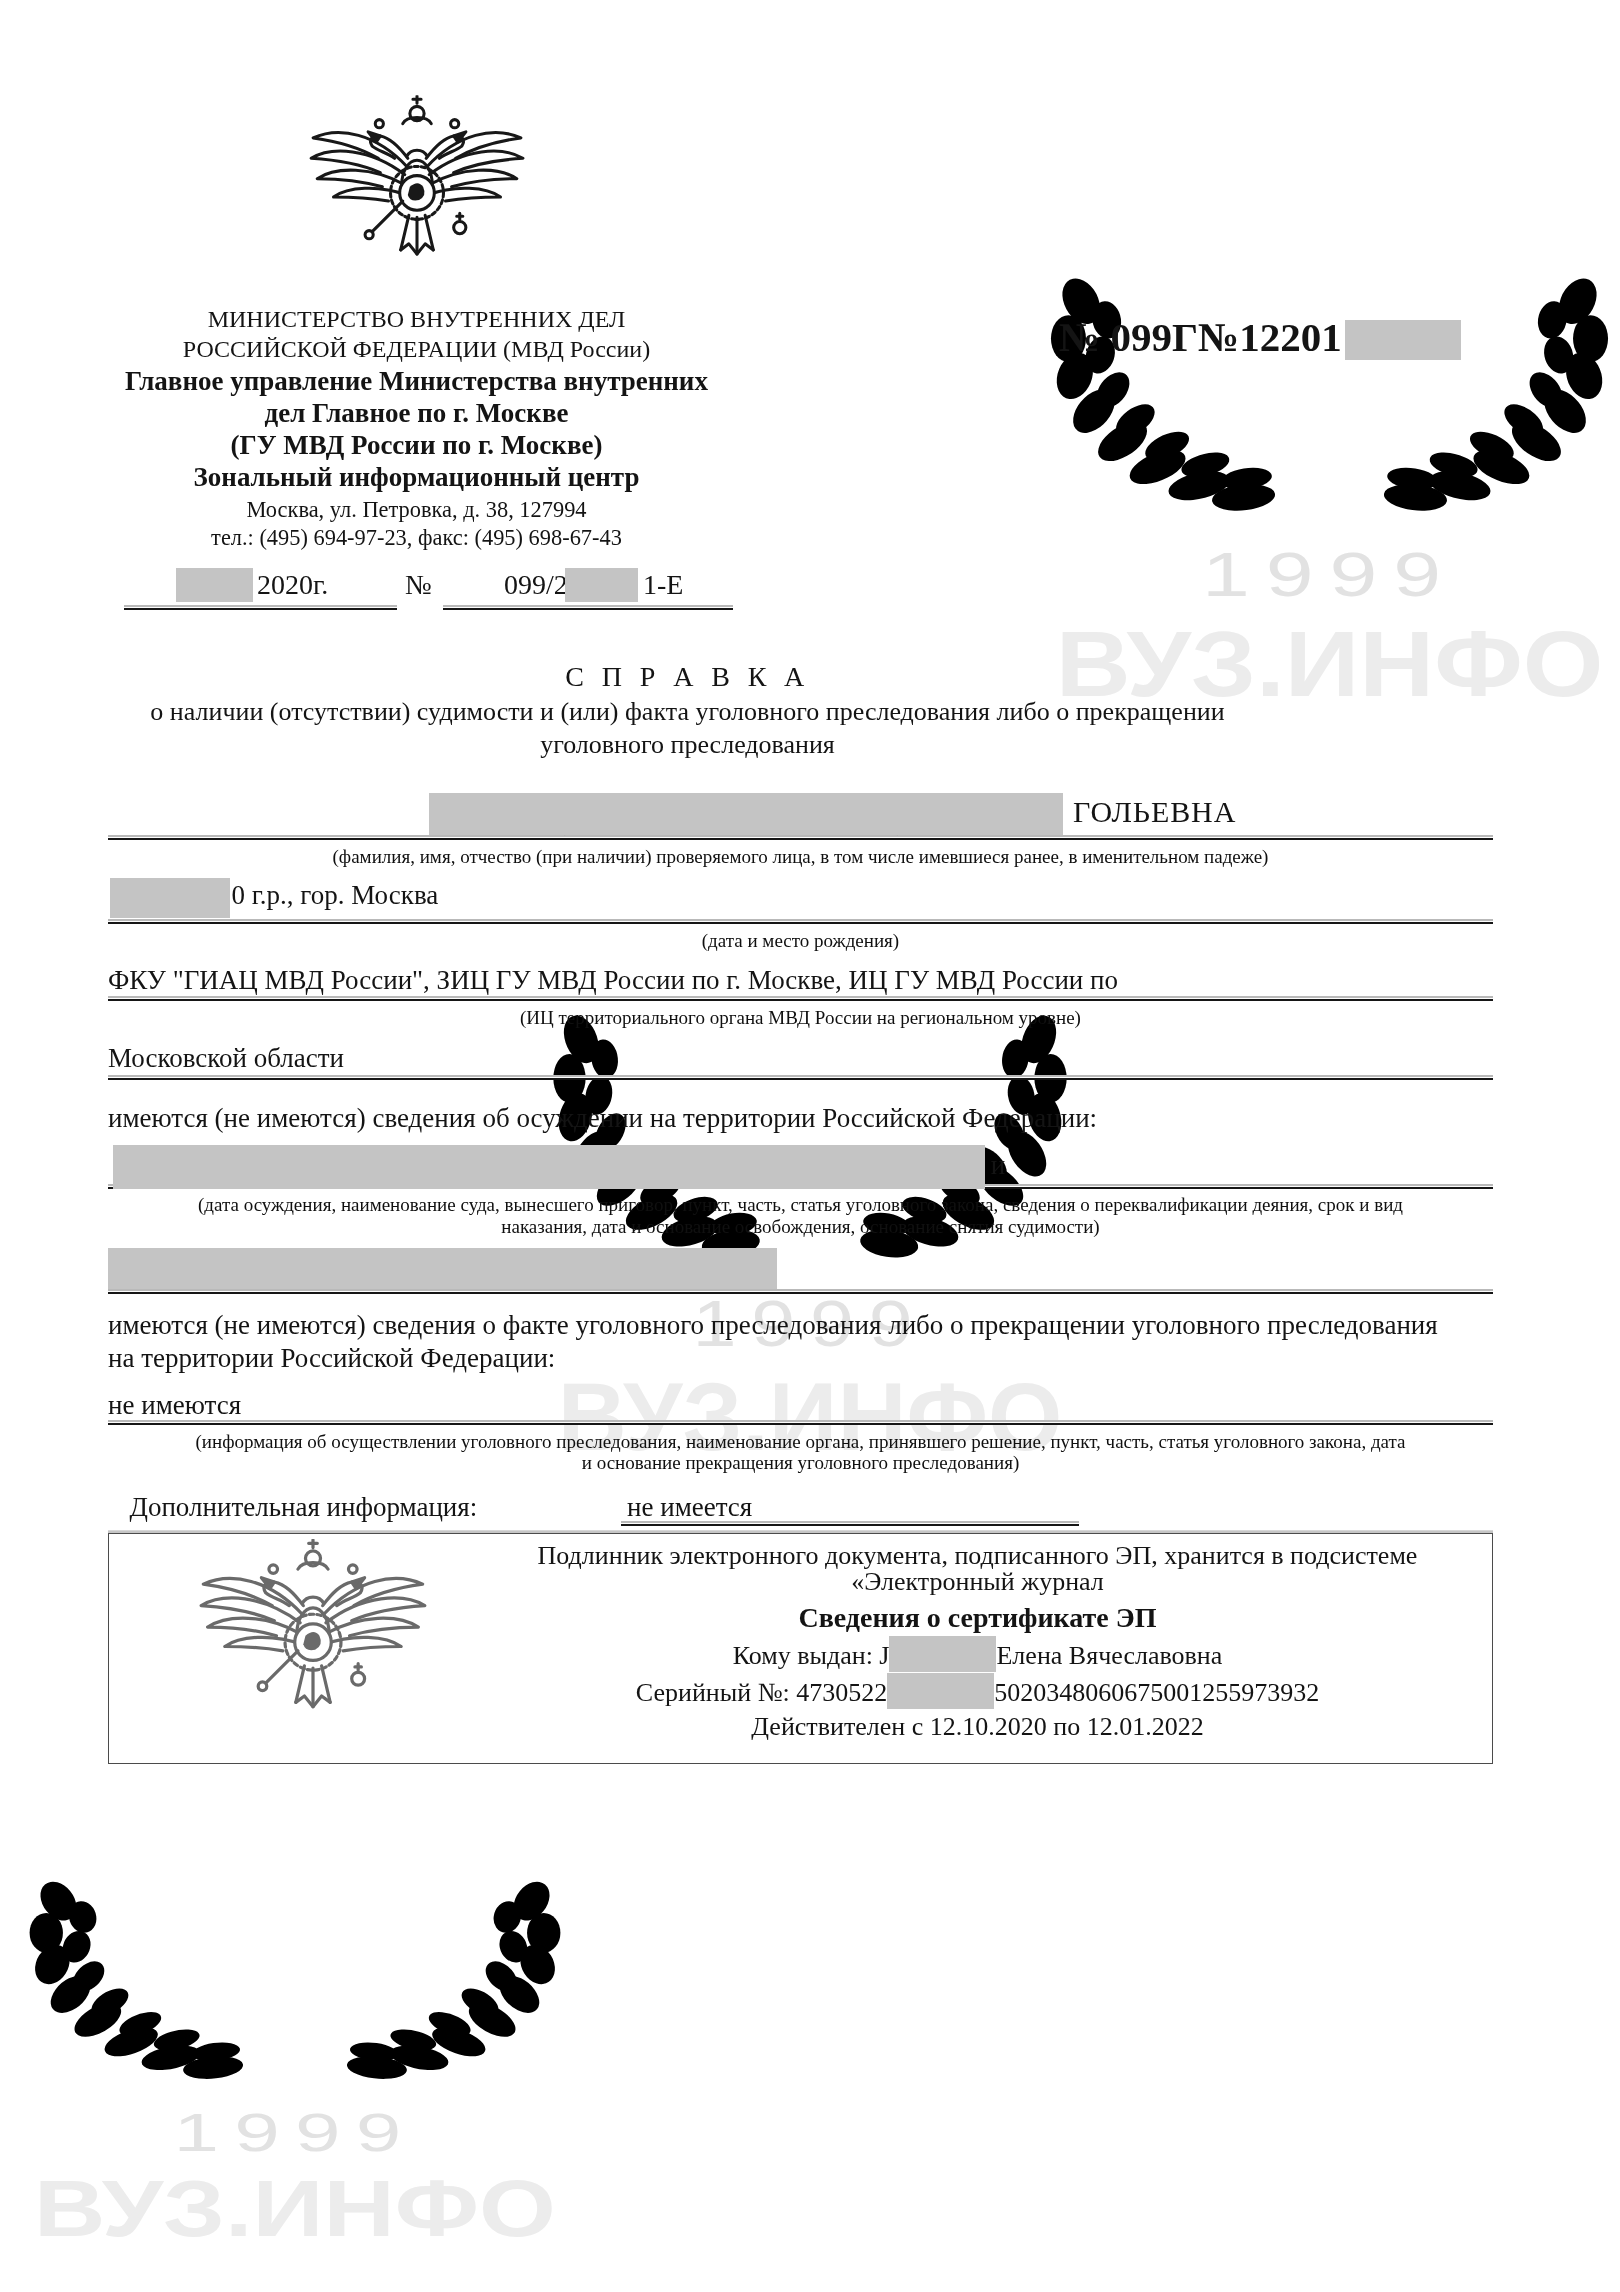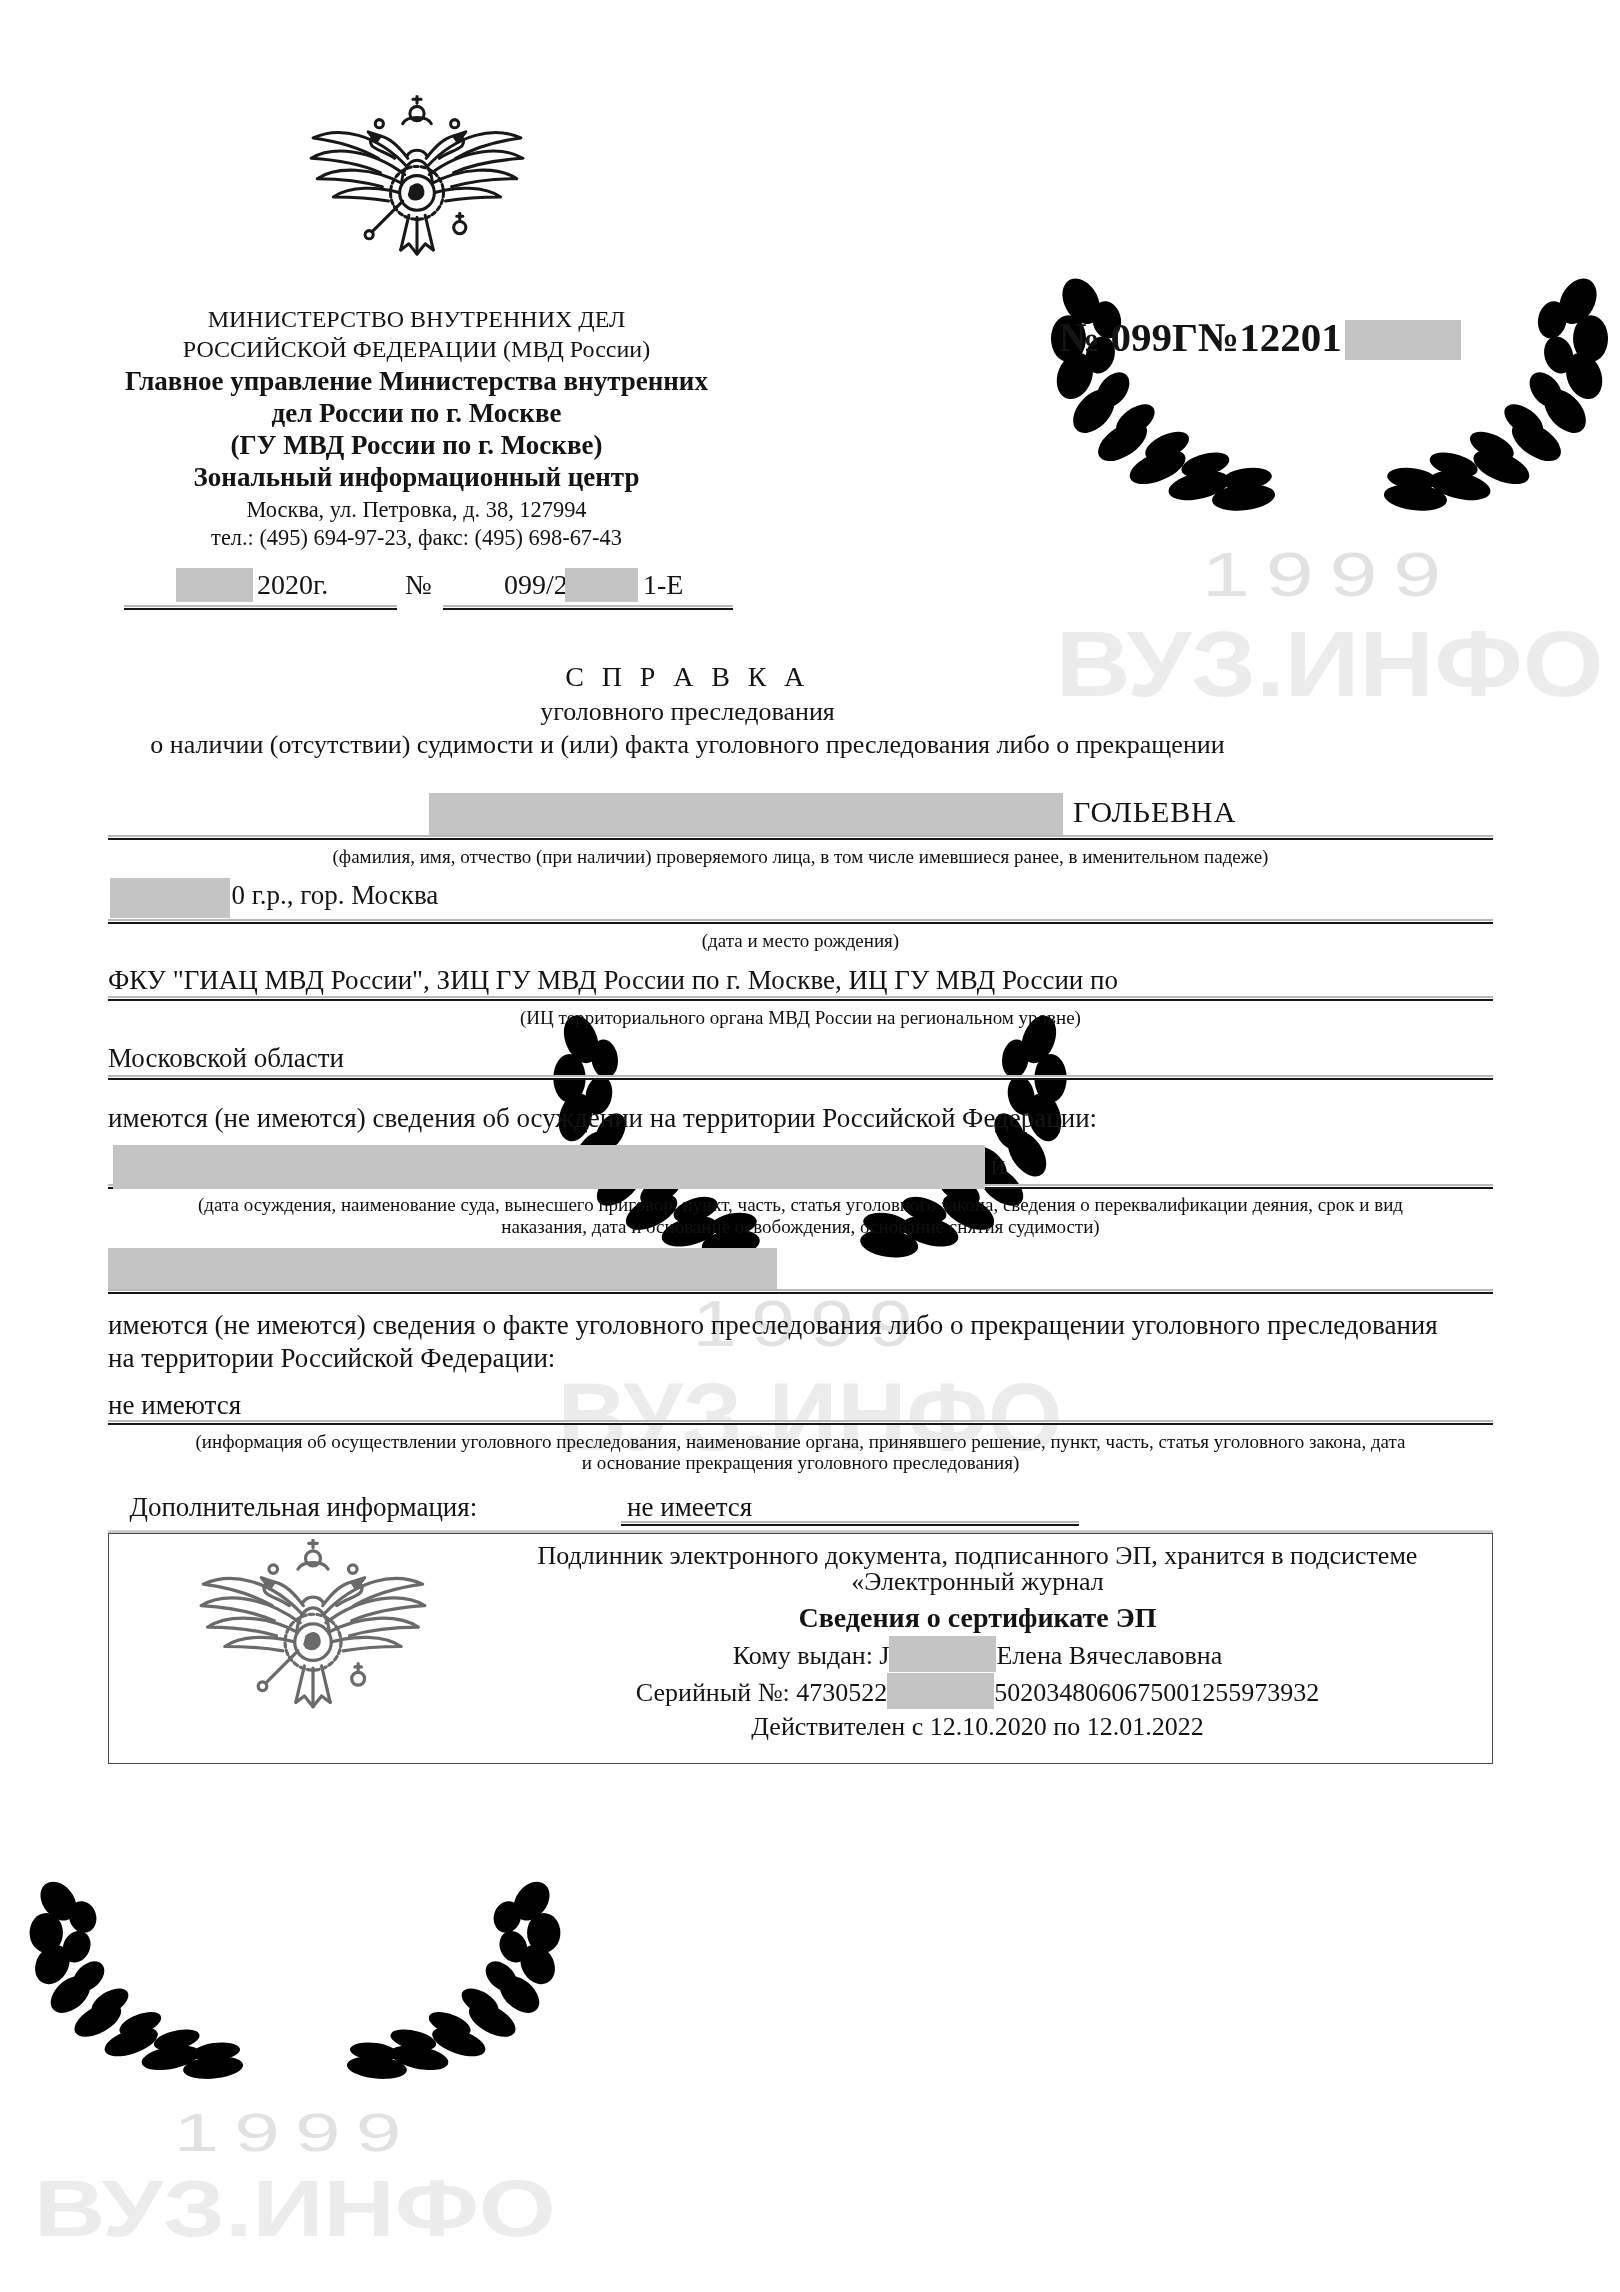--- a/index.html
+++ b/index.html
@@ -161,21 +161,21 @@
     <text class="br" x="180" y="548" text-anchor="middle" textLength="344" lengthAdjust="spacingAndGlyphs">ВУЗ.ИНФО</text>
   </svg>
 
   <div class="z1 hdr">
     <svg class="eagle" width="224" height="206" viewBox="0 0 220 200">
         <use href="#eagle-sym"></use>
       </svg>
     <div class="h-reg">МИНИСТЕРСТВО ВНУТРЕННИХ ДЕЛ</div>
     <div class="h-reg">РОССИЙСКОЙ ФЕДЕРАЦИИ (МВД России)</div>
     <div class="h-bold">Главное управление Министерства внутренних</div>
-    <div class="h-bold">дел России по г. Москве</div>
+    <div class="h-bold">дел Главное по г. Москве</div>
     <div class="h-bold">(ГУ МВД России по г. Москве)</div>
     <div class="h-bold">Зональный информационный центр</div>
     <div class="h-small mt4">Москва, ул. Петровка, д. 38, 127994</div>
     <div class="h-small">тел.: (495) 694-97-23, факс: (495) 698-67-43</div>
   </div>
 
   <div class="z1 docnum">
     <span>№ 099Г№12201</span>
     <span class="redact"></span>
   </div>
@@ -186,22 +186,22 @@
     <span class="dr-t" style="left:133px">2020г.</span>
     <span class="dr-t" style="left:281px">№</span>
     <div class="rule" style="left:319px;top:41px;width:290px"></div>
     <span class="dr-t" style="left:380px">099/2</span>
     <div class="dr-redact" style="left:441px;top:3.6px;width:73px;height:34px"></div>
     <span class="dr-t" style="left:519px">1-Е</span>
   </div>
 
   <div class="z1 titleblk">
     <div class="title">С П Р А В К А</div>
+    <div class="sub">о наличии (отсутствии) судимости и (или) факта уголовного преследования либо о прекращении</div>
     <div class="sub">уголовного преследования</div>
-    <div class="sub">о наличии (отсутствии) судимости и (или) факта уголовного преследования либо о прекращении</div>
   </div>
 
   <div class="z1 form">
 
     <div class="row-name">
       <span class="paren" style="left:448px">(</span>
       <span class="paren" style="left:788px">)</span>
       <span class="redact"></span>
       <span class="nm">ГОЛЬЕВНА</span>
     </div>

